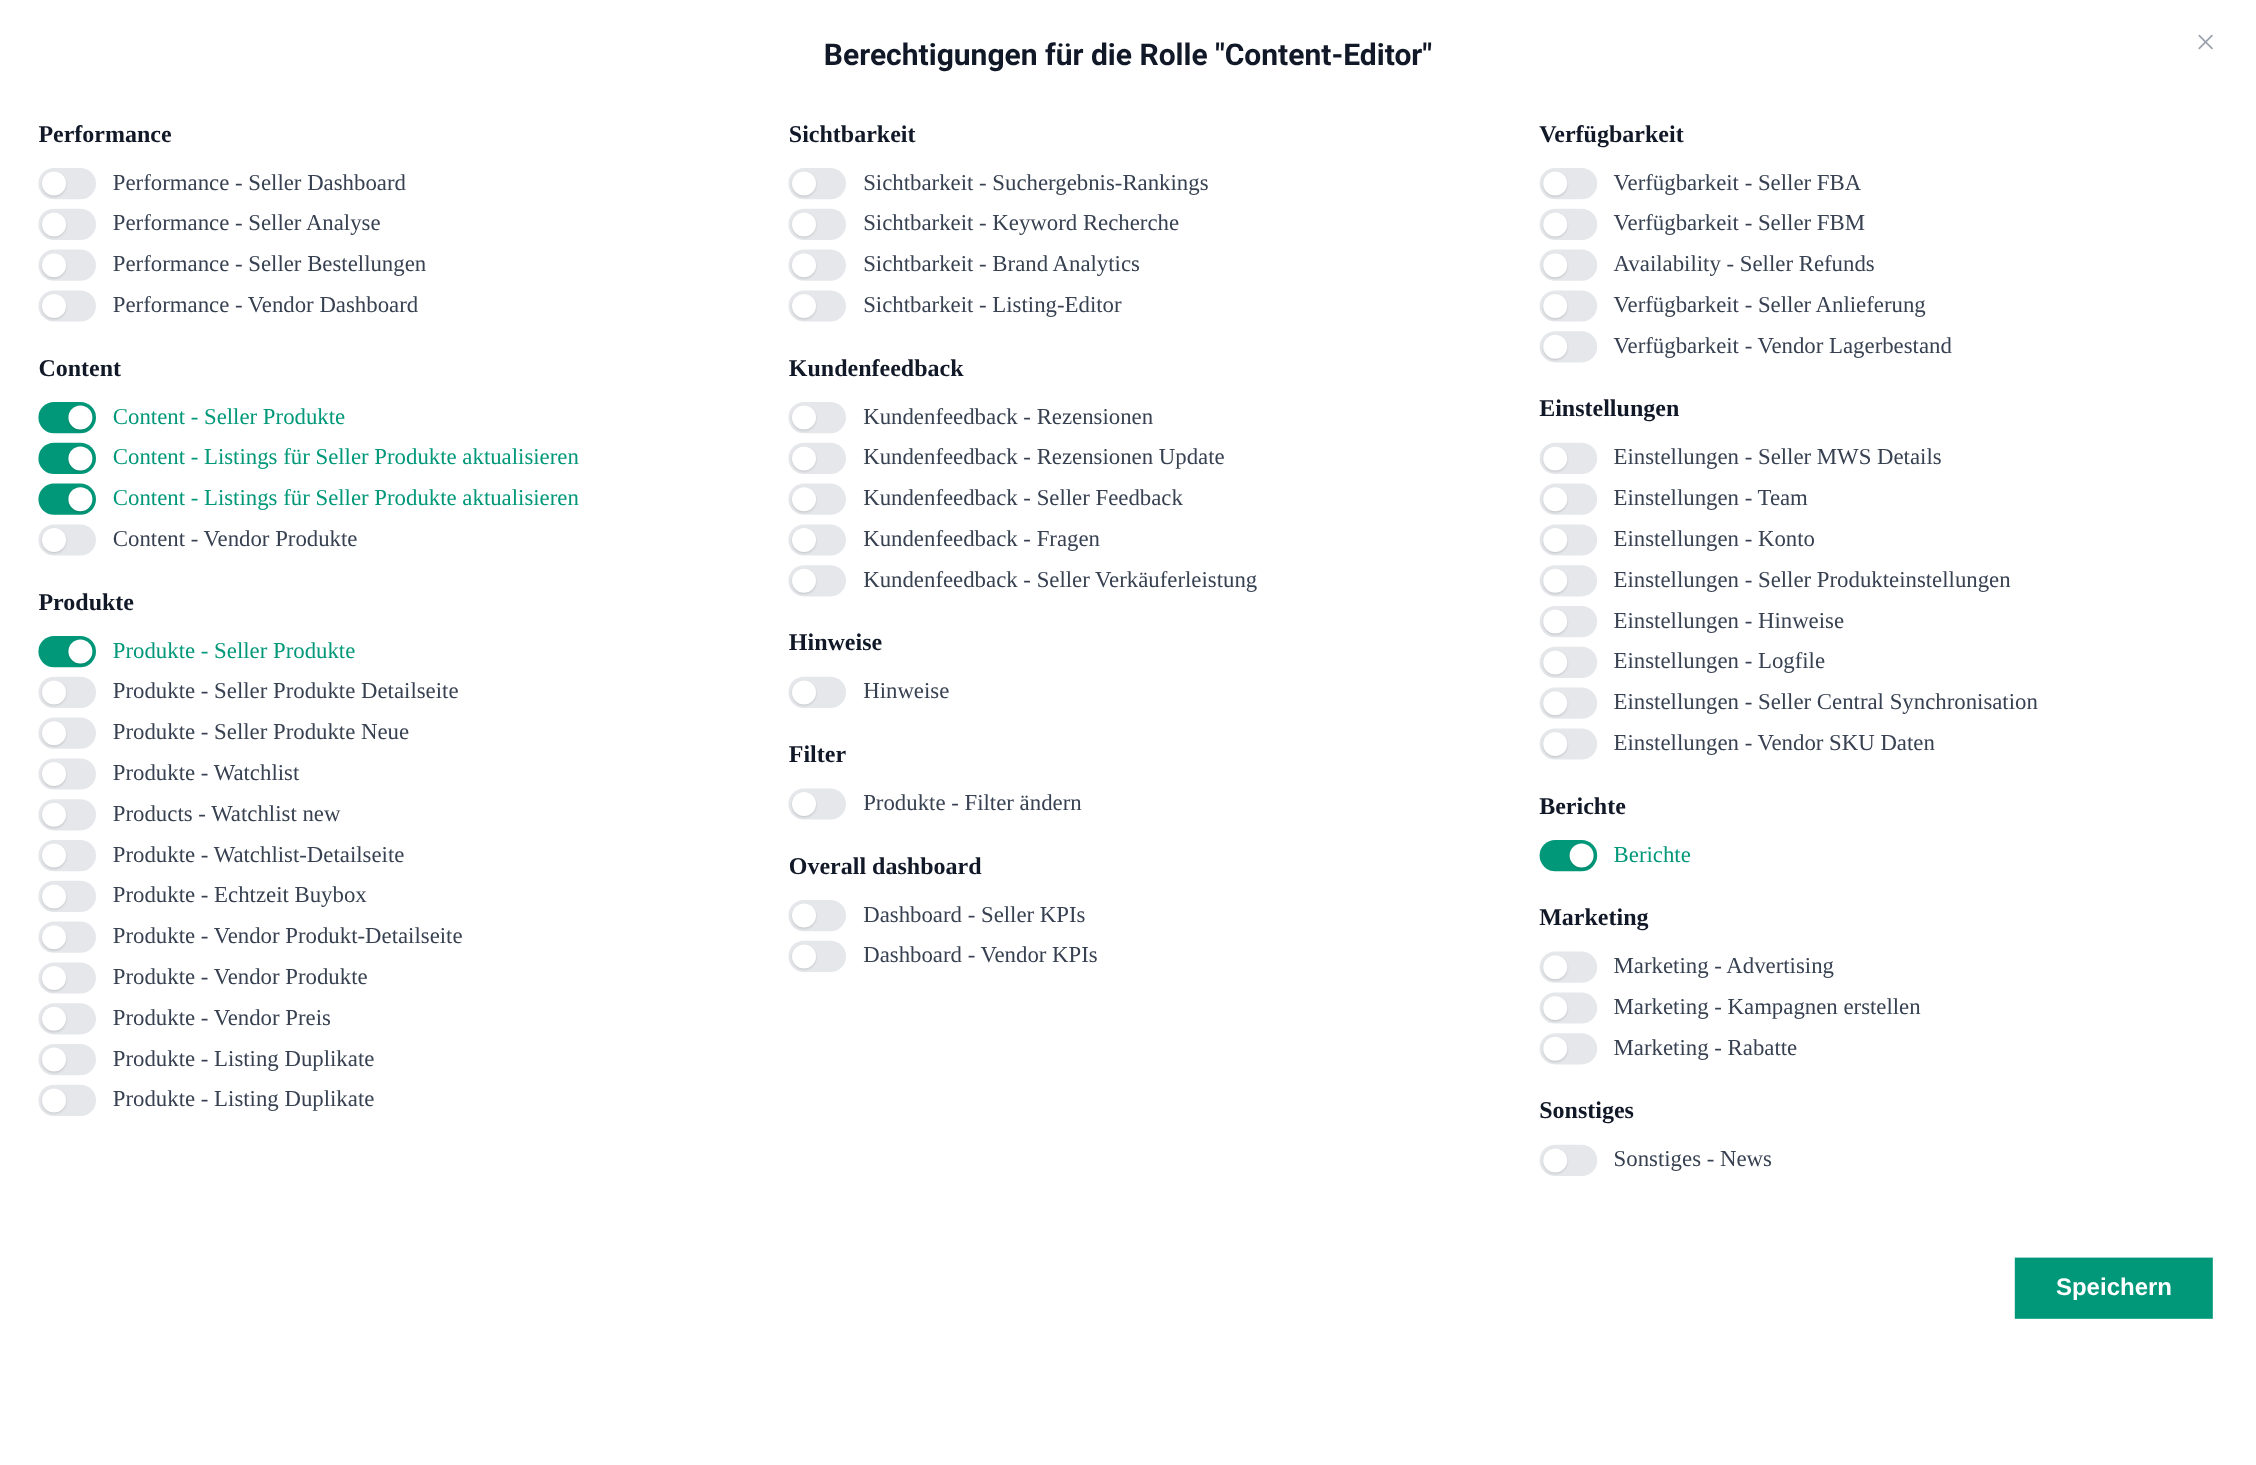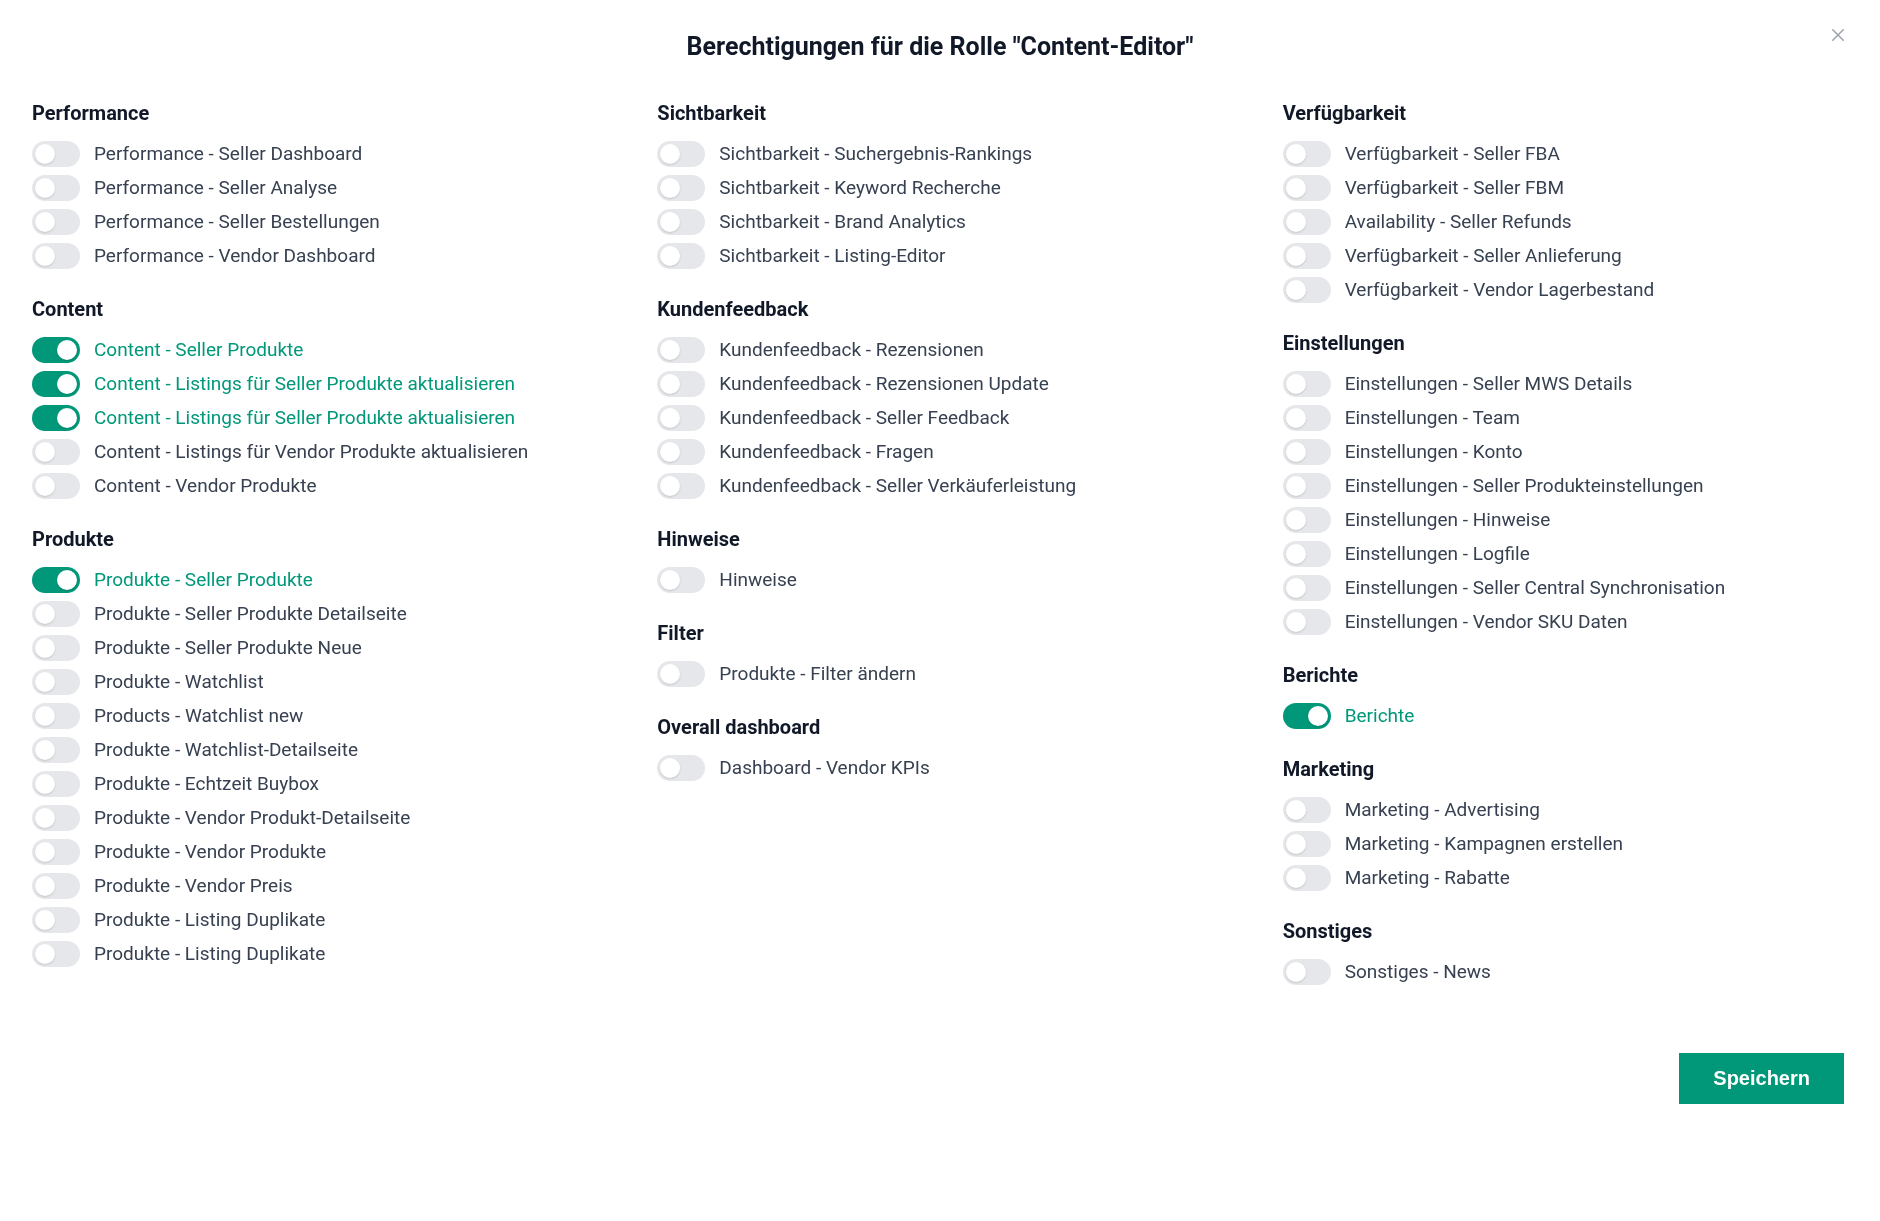--- a/index.html
+++ b/index.html
@@ -39,21 +39,21 @@
     font-size:25px;
     font-weight:700;
     color:#111827;
     margin:4px 0 40px 0;
   }
   .columns{
     display:flex;
     gap:60px;
     align-items:flex-start;
   }
-  .col{flex:1;min-width:0;}
+  .col{flex:1;min-width:0;font-family:Liberation Serif, serif;}
 
   .section{margin-bottom:24px;}
   .section-title{
     font-size:20px;
     font-weight:700;
     color:#111827;
     margin:0 0 12px 0;
   }
   .perm{
     display:flex;
@@ -169,26 +169,20 @@
           <div class="perm on">
             <div class="toggle" role="switch" aria-checked="true">
               <div class="knob"></div>
             </div>
             <span class="perm-label">Content - Listings für Seller Produkte aktualisieren</span>
           </div>
           <div class="perm">
             <div class="toggle" role="switch" aria-checked="false">
               <div class="knob"></div>
             </div>
-            <span class="perm-label">Content - Listings für Vendor Produkte aktualisieren</span>
-          </div>
-          <div class="perm">
-            <div class="toggle" role="switch" aria-checked="false">
-              <div class="knob"></div>
-            </div>
             <span class="perm-label">Content - Vendor Produkte</span>
           </div>
         </div>
         <div class="section">
           <div class="section-title">Produkte</div>
           <div class="perm on">
             <div class="toggle" role="switch" aria-checked="true">
               <div class="knob"></div>
             </div>
             <span class="perm-label">Produkte - Seller Produkte</span>
@@ -335,20 +329,26 @@
           <div class="section-title">Filter</div>
           <div class="perm">
             <div class="toggle" role="switch" aria-checked="false">
               <div class="knob"></div>
             </div>
             <span class="perm-label">Produkte - Filter ändern</span>
           </div>
         </div>
         <div class="section">
           <div class="section-title">Overall dashboard</div>
+          <div class="perm">
+            <div class="toggle" role="switch" aria-checked="false">
+              <div class="knob"></div>
+            </div>
+            <span class="perm-label">Dashboard - Seller KPIs</span>
+          </div>
           <div class="perm">
             <div class="toggle" role="switch" aria-checked="false">
               <div class="knob"></div>
             </div>
             <span class="perm-label">Dashboard - Vendor KPIs</span>
           </div>
         </div>
       </div>
       <div class="col">
         <div class="section">

